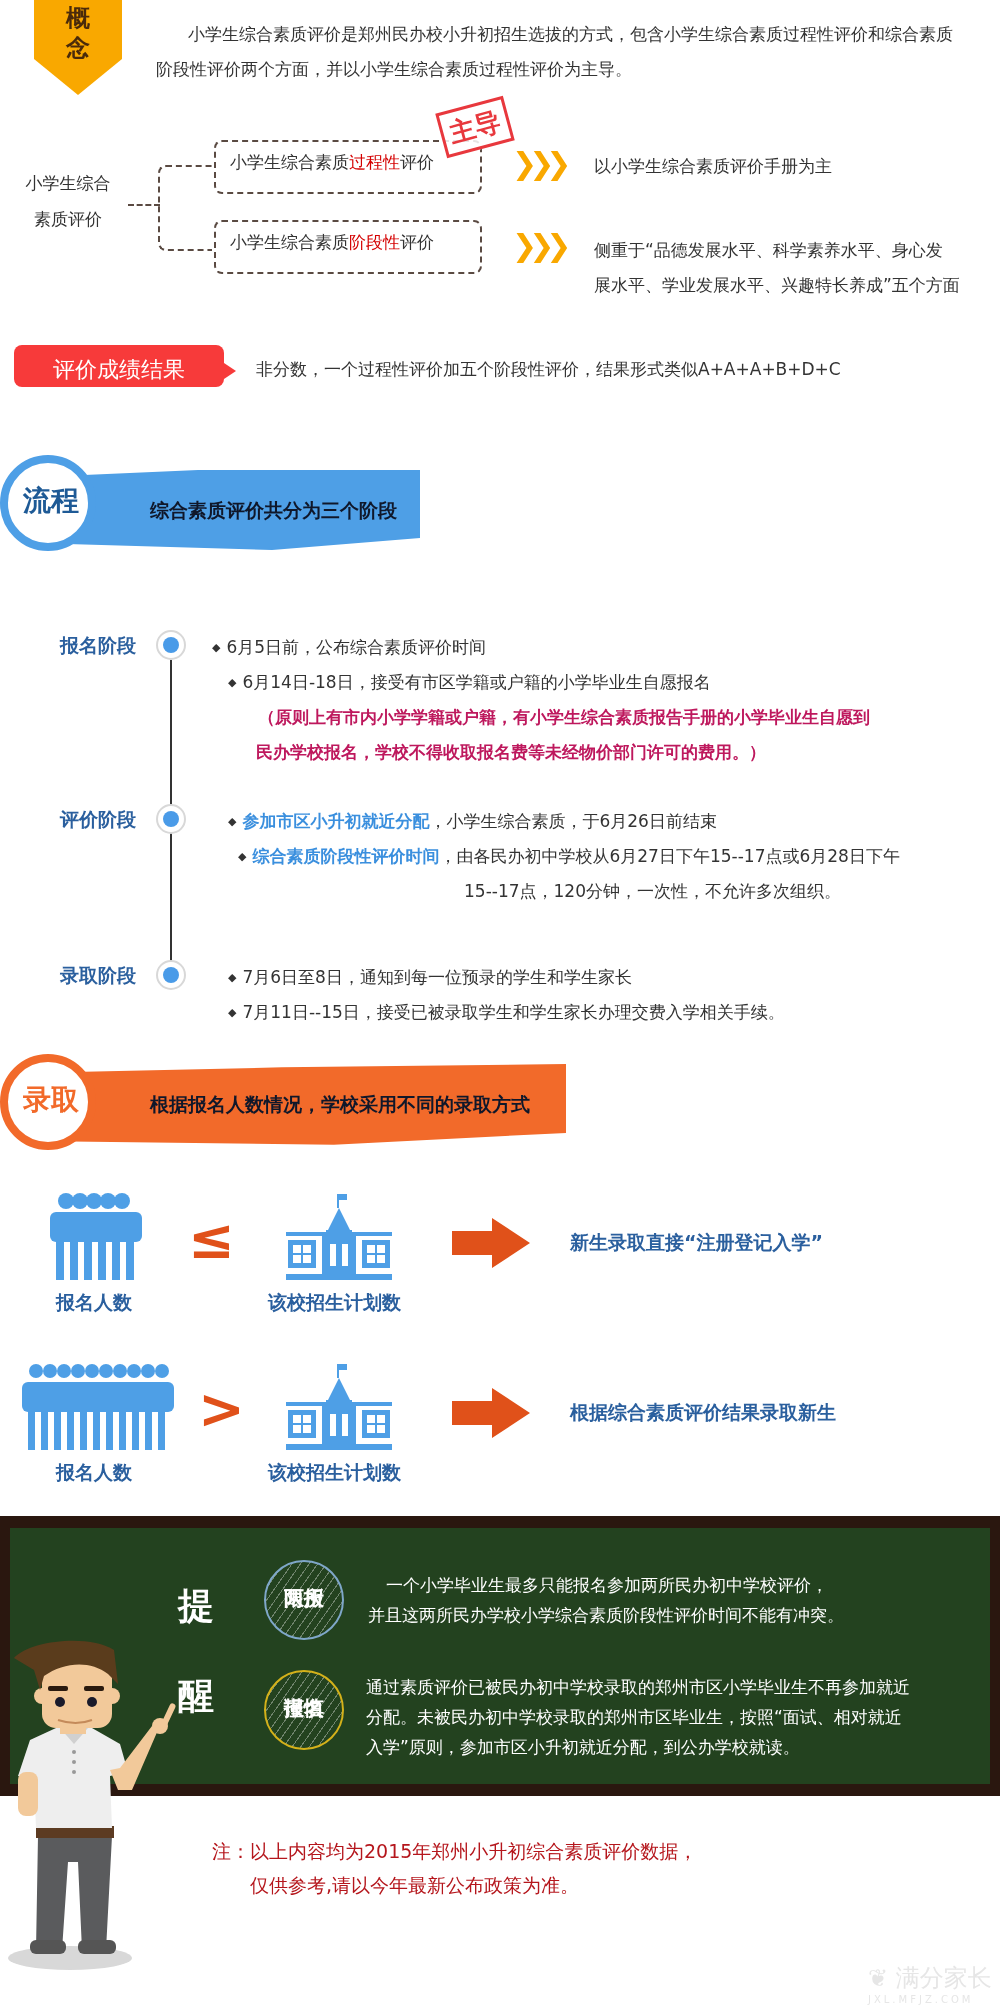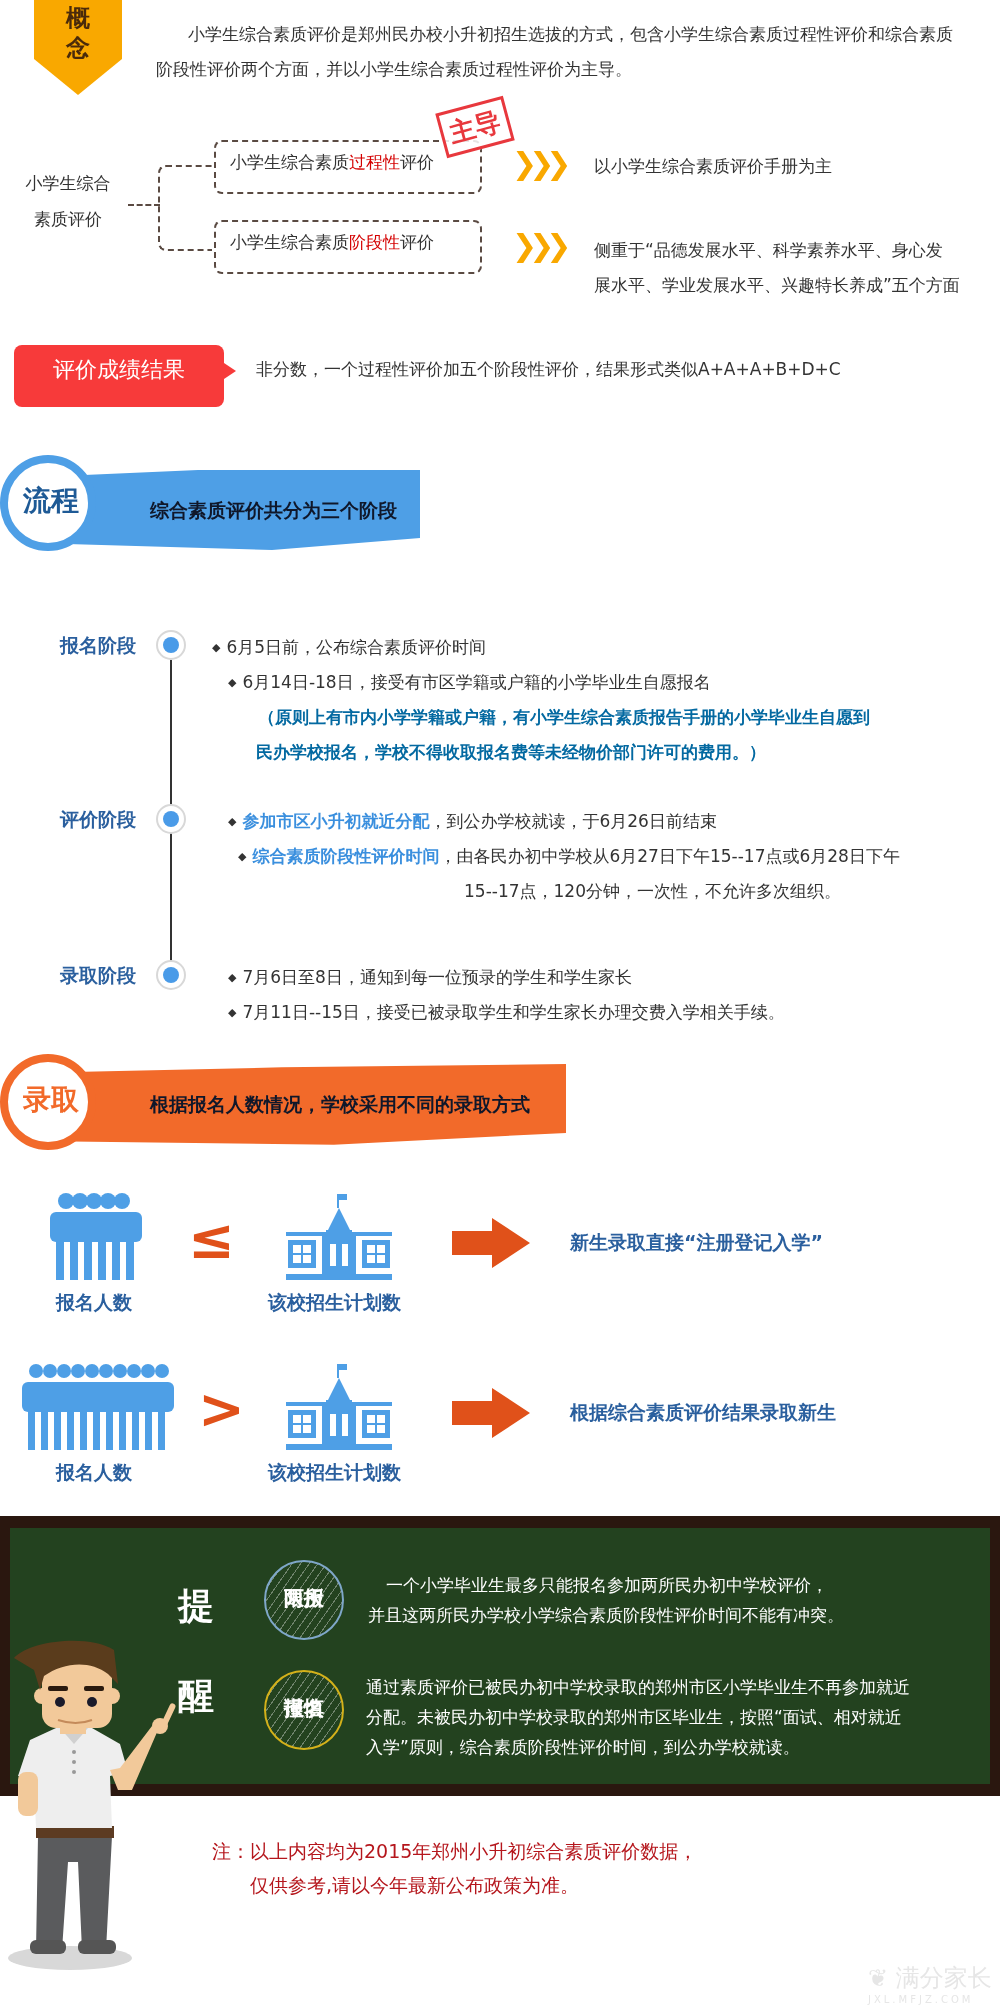--- a/index.html
+++ b/index.html
@@ -7,34 +7,34 @@
   .abs{position:absolute;}
   .txt{font-size:17px;line-height:34px;color:#333;white-space:nowrap;}
   
   .concept-banner{left:34px;top:0;width:88px;height:95px;background:#f9a800;clip-path:polygon(0 0,100% 0,100% 62%,50% 100%,0 62%);}
   .concept-banner span{position:absolute;left:0;width:88px;text-align:center;font-size:24px;font-weight:bold;color:#4a2a0a;}
   .dbox{border:2px dashed #5a4a42;border-radius:8px;width:268px;height:54px;box-sizing:border-box;}
   .dbox .t{position:absolute;left:14px;top:9px;font-size:17px;color:#333;white-space:nowrap;}
   .red{color:#d40000;}
   .chev{font-size:30px;font-weight:bold;color:#f9a800;letter-spacing:-8px;}
   .stamp{left:440px;top:104px;width:64px;height:40px;border:3px solid #e8383d;color:#e8383d;font-size:26px;font-weight:bold;text-align:center;line-height:40px;transform:rotate(-15deg);background:rgba(255,255,255,.85);}
-  .result-badge{left:14px;top:345px;width:210px;height:62px;background:#f73a3a;border-radius:8px;}
+  .result-badge{left:14px;top:345px;width:210px;height:42px;background:#f73a3a;border-radius:8px;}
   .result-badge:after{content:"";position:absolute;right:-12px;top:18px;border-left:12px solid #f73a3a;border-top:8px solid transparent;border-bottom:8px solid transparent;}
   .result-badge span{position:absolute;left:0;width:210px;text-align:center;top:10px;font-size:22px;color:#fff;}
   .ribbon{height:86px;border-radius:0 0 0 0;}
   .sec-circle{width:80px;height:80px;border-radius:50%;background:#fff;border:8px solid;}
   .sec-circle span{position:absolute;left:0;top:19px;width:86px;text-align:center;font-size:28px;font-weight:bold;}
   .ribbon span{position:absolute;left:100px;top:28px;font-size:19px;font-weight:bold;color:#0f172a;white-space:nowrap;}
   .stage-label{font-size:19px;font-weight:bold;color:#2a5f9e;}
   .node{width:30px;height:30px;border-radius:50%;border:2px solid #d8d8d8;background:#fff;box-sizing:border-box;}
   .node:after{content:"";position:absolute;left:5px;top:5px;width:16px;height:16px;border-radius:50%;background:#4a9be8;}
   .bullet{font-size:17px;line-height:34px;color:#333;white-space:nowrap;}
   .bullet .dot{font-size:11px;margin-right:6px;vertical-align:2px;}
   .blue-b{color:#3a8fde;font-weight:bold;}
-  .blue-note{font-size:17px;font-weight:bold;color:#0369a1;line-height:34px;white-space:nowrap;}
+  .blue-note{font-size:17px;font-weight:bold;color:#be185d;line-height:34px;white-space:nowrap;}
   .fig-label{font-size:19px;font-weight:bold;color:#2a5f9e;white-space:nowrap;}
   .cmp{font-size:56px;font-weight:bold;color:#e0511a;}
   .outcome{font-size:19px;font-weight:bold;color:#2a5f9e;white-space:nowrap;}
   .board-frame{left:0;top:1516px;width:1000px;height:280px;background:#2a170f;}
   .board{left:10px;top:1528px;width:980px;height:256px;background:#23421f;}
   .big-char{font-size:36px;font-weight:bold;color:#fff;}
   .hatch{width:80px;height:80px;border-radius:50%;border:2px solid;box-sizing:border-box;background:repeating-linear-gradient(-55deg,transparent 0 6px,rgba(255,255,255,.35) 6px 7px);}
   .hatch span{position:absolute;left:0;width:76px;text-align:center;top:12px;font-size:20px;font-weight:bold;color:#fff;line-height:25px;}
   .board-txt{font-size:17px;line-height:30px;color:#fff;white-space:nowrap;}
   .footnote{font-size:19px;line-height:34px;color:#b5161c;white-space:nowrap;}
@@ -87,21 +87,21 @@
 
 <div class="abs stage-label" style="left:60px;top:633px;">报名阶段</div>
 <div class="abs node" style="left:156px;top:630px;"></div>
 <div class="abs bullet" style="left:212px;top:630px;"><span class="dot">◆</span><span>6月5日前，公布综合素质评价时间</span></div>
 <div class="abs bullet" style="left:228px;top:665px;"><span class="dot">◆</span><span>6月14日-18日，接受有市区学籍或户籍的小学毕业生自愿报名</span></div>
 <div class="abs blue-note" style="left:258px;top:700px;">（原则上有市内小学学籍或户籍，有小学生综合素质报告手册的小学毕业生自愿到</div>
 <div class="abs blue-note" style="left:256px;top:735px;">民办学校报名，学校不得收取报名费等未经物价部门许可的费用。）</div>
 
 <div class="abs stage-label" style="left:60px;top:807px;">评价阶段</div>
 <div class="abs node" style="left:156px;top:804px;"></div>
-<div class="abs bullet" style="left:228px;top:804px;"><span class="dot">◆</span><span class="blue-b">参加市区小升初就近分配</span><span>，到公办学校就读，于6月26日前结束</span></div>
+<div class="abs bullet" style="left:228px;top:804px;"><span class="dot">◆</span><span class="blue-b">参加市区小升初就近分配</span><span>，小学生综合素质，于6月26日前结束</span></div>
 <div class="abs bullet" style="left:238px;top:839px;"><span class="dot">◆</span><span class="blue-b">综合素质阶段性评价时间</span><span>，由各民办初中学校从6月27日下午15--17点或6月28日下午</span></div>
 <div class="abs bullet" style="left:464px;top:874px;">15--17点，120分钟，一次性，不允许多次组织。</div>
 
 <div class="abs stage-label" style="left:60px;top:963px;">录取阶段</div>
 <div class="abs node" style="left:156px;top:960px;"></div>
 <div class="abs bullet" style="left:228px;top:960px;"><span class="dot">◆</span><span>7月6日至8日，通知到每一位预录的学生和学生家长</span></div>
 <div class="abs bullet" style="left:228px;top:995px;"><span class="dot">◆</span><span>7月11日--15日，接受已被录取学生和学生家长办理交费入学相关手续。</span></div>
 
 <div class="abs ribbon" style="left:50px;top:1064px;width:516px;height:84px;background:#f26a2a;clip-path:polygon(0 10%,45% 4%,100% 0,100% 82%,55% 96%,0 92%);">
   <span>根据报名人数情况，学校采用不同的录取方式</span>
@@ -227,21 +227,21 @@
   <span><span>限报</span><br><span>两所</span></span>
 </div>
 <div class="abs board-txt" style="left:386px;top:1570px;">一个小学毕业生最多只能报名参加两所民办初中学校评价，</div>
 <div class="abs board-txt" style="left:368px;top:1600px;">并且这两所民办学校小学综合素质阶段性评价时间不能有冲突。</div>
 
 <div class="abs hatch" style="left:264px;top:1670px;border-color:#d4b11a;">
   <span><span>谨慎</span><br><span>报名</span></span>
 </div>
 <div class="abs board-txt" style="left:366px;top:1672px;">通过素质评价已被民办初中学校录取的郑州市区小学毕业生不再参加就近</div>
 <div class="abs board-txt" style="left:366px;top:1702px;">分配。未被民办初中学校录取的郑州市区毕业生，按照“面试、相对就近</div>
-<div class="abs board-txt" style="left:366px;top:1732px;">入学”原则，综合素质阶段性评价时间，到公办学校就读。</div>
+<div class="abs board-txt" style="left:366px;top:1732px;">入学”原则，参加市区小升初就近分配，到公办学校就读。</div>
 
 <svg class="abs" style="left:0;top:1640px;" width="200" height="340">
   <ellipse cx="70" cy="318" rx="62" ry="12" fill="#d8d8d8"></ellipse>
   <polygon points="38,196 112,196 106,310 82,310 78,222 68,222 62,310 36,310" fill="#5a5b5d"></polygon>
   <rect x="30" y="300" width="36" height="14" rx="6" fill="#555"></rect>
     <rect x="78" y="300" width="38" height="14" rx="6" fill="#555"></rect>
   <rect x="36" y="186" width="78" height="12" fill="#5c3b22"></rect>
   <polygon points="30,100 56,88 92,88 120,104 128,132 110,136 112,188 36,188 34,140 18,136" fill="#eeeeee"></polygon>
   <rect x="18" y="132" width="20" height="44" rx="8" fill="#f2c99a"></rect>
   <polygon points="110,130 120,128 152,86 158,90 132,150 118,150" fill="#f2c99a"></polygon>

